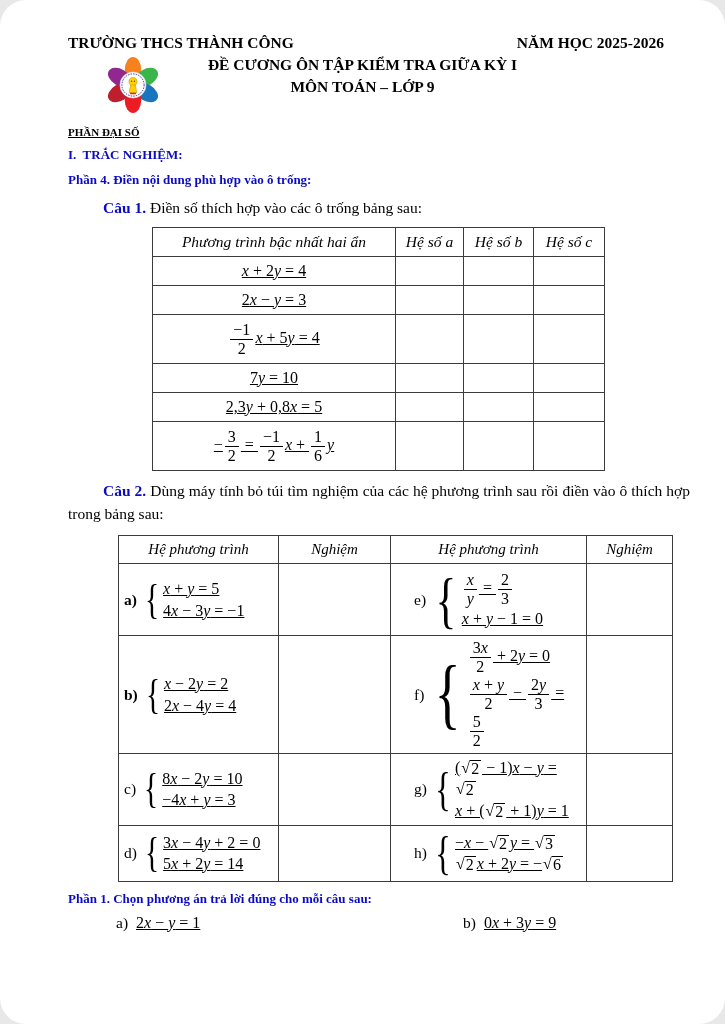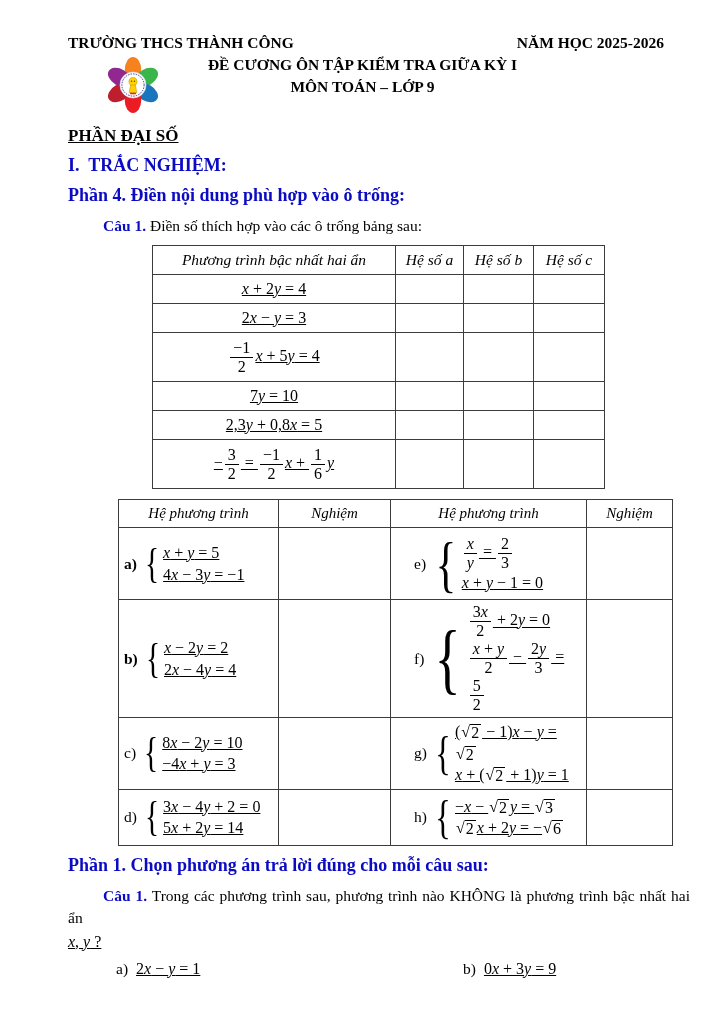--- a/index.html
+++ b/index.html
@@ -1,30 +1,31 @@
 <!DOCTYPE html>
 <html><head>
 <meta charset="utf-8">
 <style>
   html,body{margin:0;padding:0;background:#e8e8e8;}
   .page{
     width:725px;height:1024px;margin:0 auto;background:#ffffff;
     font-family:"Liberation Serif",serif;color:#000;
     box-sizing:border-box;padding:34px 35px 0 68px;position:relative;
     overflow:hidden;
+    border-radius:26px;
   }
   
   .toprow{display:flex;justify-content:space-between;font-weight:bold;font-size:15.5px;}
   .toprow .year{padding-right:26px;margin-left:16px;}
   .titleblock{position:relative;margin:2px -35px 0 -68px;text-align:center;min-height:66px;}
   .logo{position:absolute;left:104px;top:2px;width:58px;height:58px;}
   .t-line{font-weight:bold;font-size:15.5px;line-height:1.45;}
   
-  .h-underline{font-weight:bold;font-size:17px;text-decoration:underline;margin:6px 0 2px;}
-  .h-blue{color:#0b0bc4;font-weight:bold;font-size:18px;margin:9px 0 0;white-space:pre-wrap;}
+  .h-underline{font-weight:bold;font-size:11px;text-decoration:underline;margin:6px 0 2px;}
+  .h-blue{color:#0b0bc4;font-weight:bold;font-size:13px;margin:9px 0 0;white-space:pre-wrap;}
   .para{font-size:15.5px;margin:9px 0 0;text-align:justify;line-height:1.45;}
   .cau{color:#0b0bc4;font-weight:bold;margin-left:35px;}
   
   i{font-style:italic;}
   .math{font-size:16px;text-decoration:underline;}
   .frac{display:inline-flex;flex-direction:column;text-align:center;vertical-align:middle;margin:0 2px;}
   .frac .fn{border-bottom:1px solid #000;line-height:1.12;padding:0 3px;display:block;}
   .frac .fd{line-height:1.12;padding:0 3px;display:block;}
   .sqrt{display:inline-flex;align-items:flex-start;margin:0 1px;}
   .sqrt .rad{line-height:1.05;}
@@ -153,20 +154,23 @@
                 <span class="fn">1</span>
                 <span class="fd">6</span>
               </span><i>y</i></span></td>
           <td></td>
           <td></td>
           <td></td>
         </tr>
   </tbody>
     </table>
 
+  <div class="para">
+    <span class="cau">Câu 2.</span><span> Dùng máy tính bỏ túi tìm nghiệm của các hệ phương trình sau rồi điền vào ô thích hợp trong bảng sau:</span>
+  </div>
 
   <table class="t2">
     <colgroup>
         <col style="width:160px">
         <col style="width:112px">
         <col style="width:196px">
         <col style="width:86px">
       </colgroup>
     <tbody>
         <tr>
@@ -308,23 +312,19 @@
               </span>
       </div>
           </td>
       <td></td>
     </tr>
   </tbody>
     </table>
 
   <div class="h-blue">Phần 1. Chọn phương án trả lời đúng cho mỗi câu sau:</div>
 
-  <div class="para">
-    <span class="cau">Câu 1.</span><span> Trong các phương trình sau, phương trình nào KHÔNG là phương trình bậc nhất hai ẩn</span><br>
-    <span class="math"><i>x</i>, <i>y</i> ?</span>
-  </div>
 
   <div class="opt-row">
     <span class="opt"><span class="olabel">a)</span><span class="math">2<i>x</i> − <i>y</i> = 1</span></span>
     <span class="opt"><span class="olabel">b)</span><span class="math">0<i>x</i> + 3<i>y</i> = 9</span></span>
   </div>
 
 </div>
 
 </body></html>

